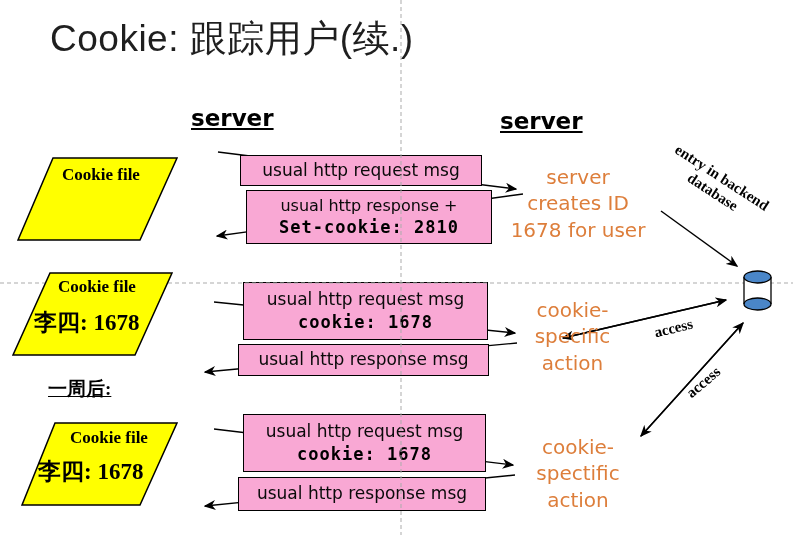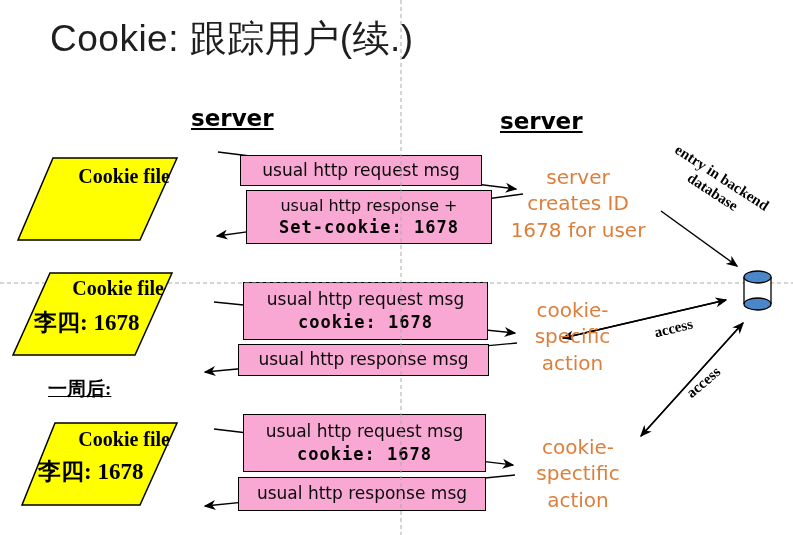--- a/index.html
+++ b/index.html
@@ -37,21 +37,21 @@
   .n2{left:500px;top:297px;width:145px;}
   .n3{left:503px;top:434px;width:150px;}
 
   .serifb{font-family:"Liberation Serif",serif;font-weight:bold;color:#000;}
   .entry-note{left:636px;top:168px;width:162px;font-size:15px;line-height:1.15;text-align:center;
               transform:rotate(33deg);white-space:pre-line;}
   .access{font-size:15px;}
   .acc1{left:654px;top:320px;transform:rotate(-14deg);}
   .acc2{left:684px;top:374px;transform:rotate(-40deg);}
 
-  .file-label{font-size:20px;text-align:right;}
+  .file-label{font-size:17px;text-align:left;}
   .file-entry{font-size:23px;}
   .f1l{left:62px;top:165px;width:108px;}
   .f2l{left:58px;top:277px;width:106px;}
   .f2e{left:34px;top:307px;}
   .f3l{left:70px;top:428px;width:100px;}
   .f3e{left:38px;top:456px;}
   .week{left:48px;top:376px;font-size:19px;text-decoration:underline;}
 </style>
 </head>
 <body>
@@ -81,21 +81,21 @@
 
   <div class="abs z2 col-header client-h">server</div>
   <div class="abs z2 col-header server-h">server</div>
 
   <div class="abs z2 msg-box b1">
     <div class="comic">usual http request msg</div>
   </div>
 
   <div class="abs z2 msg-box b2">
     <div class="comic sm">usual http response +</div>
-    <div class="mono">Set-cookie: 1678</div>
+    <div class="mono">Set-cookie: 2810</div>
   </div>
 
   <div class="abs z2 msg-box b3">
     <div class="comic">usual http request msg</div>
     <div class="mono">cookie: 1678</div>
   </div>
 
   <div class="abs z2 msg-box b4">
     <div class="comic">usual http response msg</div>
   </div>

